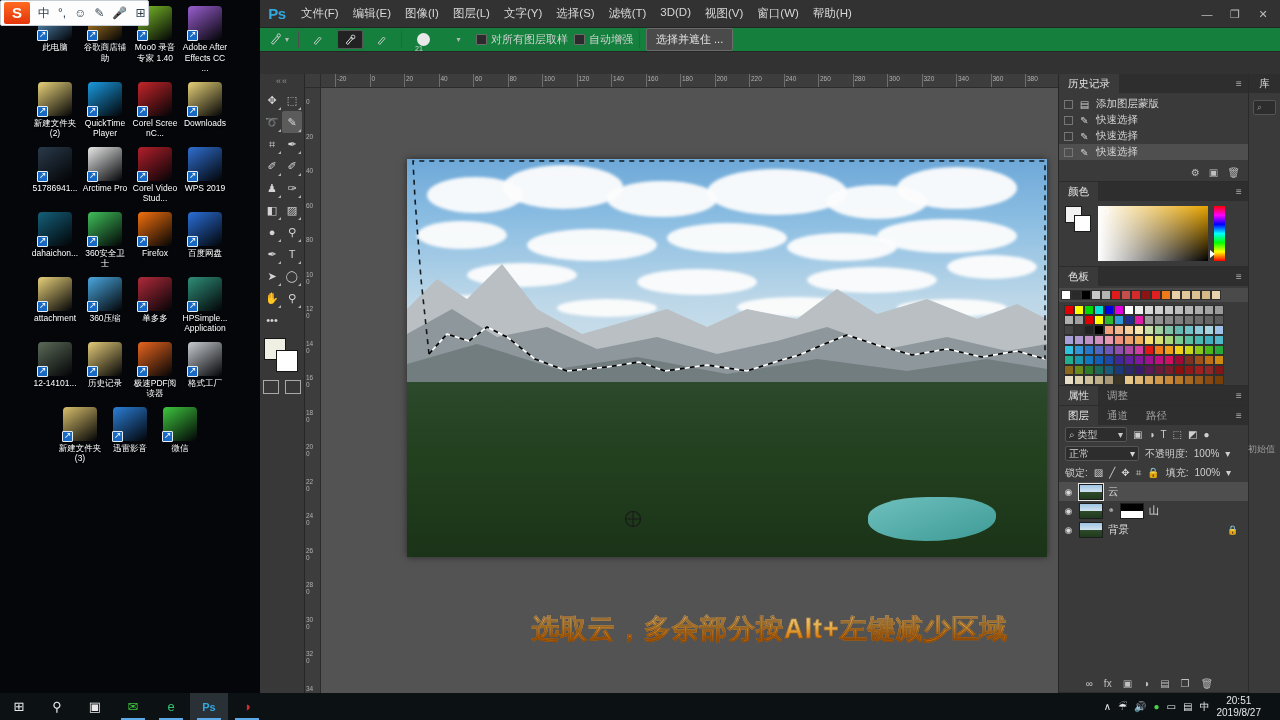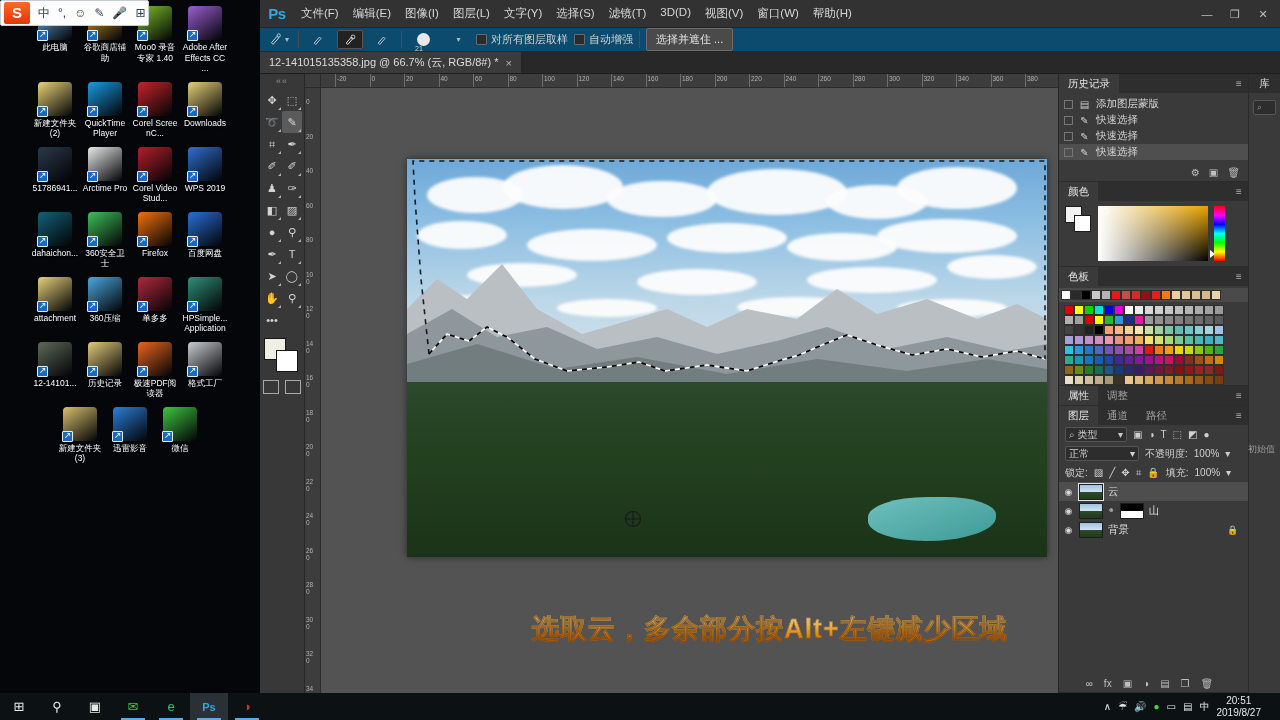--- a/index.html
+++ b/index.html
@@ -38,21 +38,21 @@
 
   
   #ps { position:absolute; left:260px; top:0; width:1020px; height:693px;
         background:#323232; color:#cfcfcf; font-size:11px; }
   #ps-menubar { height:28px; display:flex; align-items:center; background:#323232; border-bottom:1px solid #232323; }
   #ps-logo { width:34px; text-align:center; color:#31a8e0; font-weight:bold; font-size:15px; letter-spacing:-.5px; }
   .menu-item { padding:4px 7px; color:#d7d7d7; font-size:11.5px; }
   #ps-menu-right { margin-left:auto; display:flex; align-items:center; gap:2px; padding-right:4px; }
   .winbtn { width:26px; height:18px; text-align:center; line-height:18px; color:#bdbdbd; font-size:11px; }
 
-  #ps-optionsbar { height:24px; display:flex; align-items:center; gap:6px; background:#0c4a6e;
+  #ps-optionsbar { height:24px; display:flex; align-items:center; gap:6px; background:#15803d;
        border-bottom:1px solid #262626; padding:0 6px; }
   .opt-sep { width:1px; height:17px; background:#4e4e4e; }
   .opt-tool { width:26px; height:19px; border:1px solid transparent; border-radius:2px; display:flex;
        align-items:center; justify-content:center; color:#d0d0d0; }
   .opt-tool.on { background:#222; border-color:#555; }
   .opt-chev::after { content:"\25BE"; font-size:8px; color:#b6b6b6; margin-left:3px; }
   .opt-brush { position:relative; width:30px; height:20px; display:flex; align-items:center; justify-content:center; }
   .brush-dot { width:13px; height:13px; border-radius:50%; background:#e8e8e8; }
   .brush-num { position:absolute; bottom:-2px; left:7px; font-size:7px; color:#cfcfcf; }
   .opt-check { display:flex; align-items:center; gap:4px; font-size:11px; color:#d2d2d2; }
@@ -425,26 +425,20 @@
         <span>对所有图层取样</span>
       </div>
       <div class="opt-check">
         <span class="cbox"></span>
         <span>自动增强</span>
       </div>
       <div class="opt-sep"></div>
       <div id="opt-select-mask">选择并遮住 ...</div>
     </div>
 
-    <div id="ps-tabbar">
-      <div id="doc-tab">
-        <span>12-141015135358.jpg @ 66.7% (云, RGB/8#) *</span>
-        <span class="x">×</span>
-      </div>
-    </div>
 
     <div id="ps-body">
 
       <div id="toolbox">
         <div id="tb-grip">««</div>
         <div class="tool-grid" id="tool-grid">
             <div class="tool">✥</div>
             <div class="tool">⬚</div>
             <div class="tool">➰</div>
             <div class="tool sel">✎</div>

